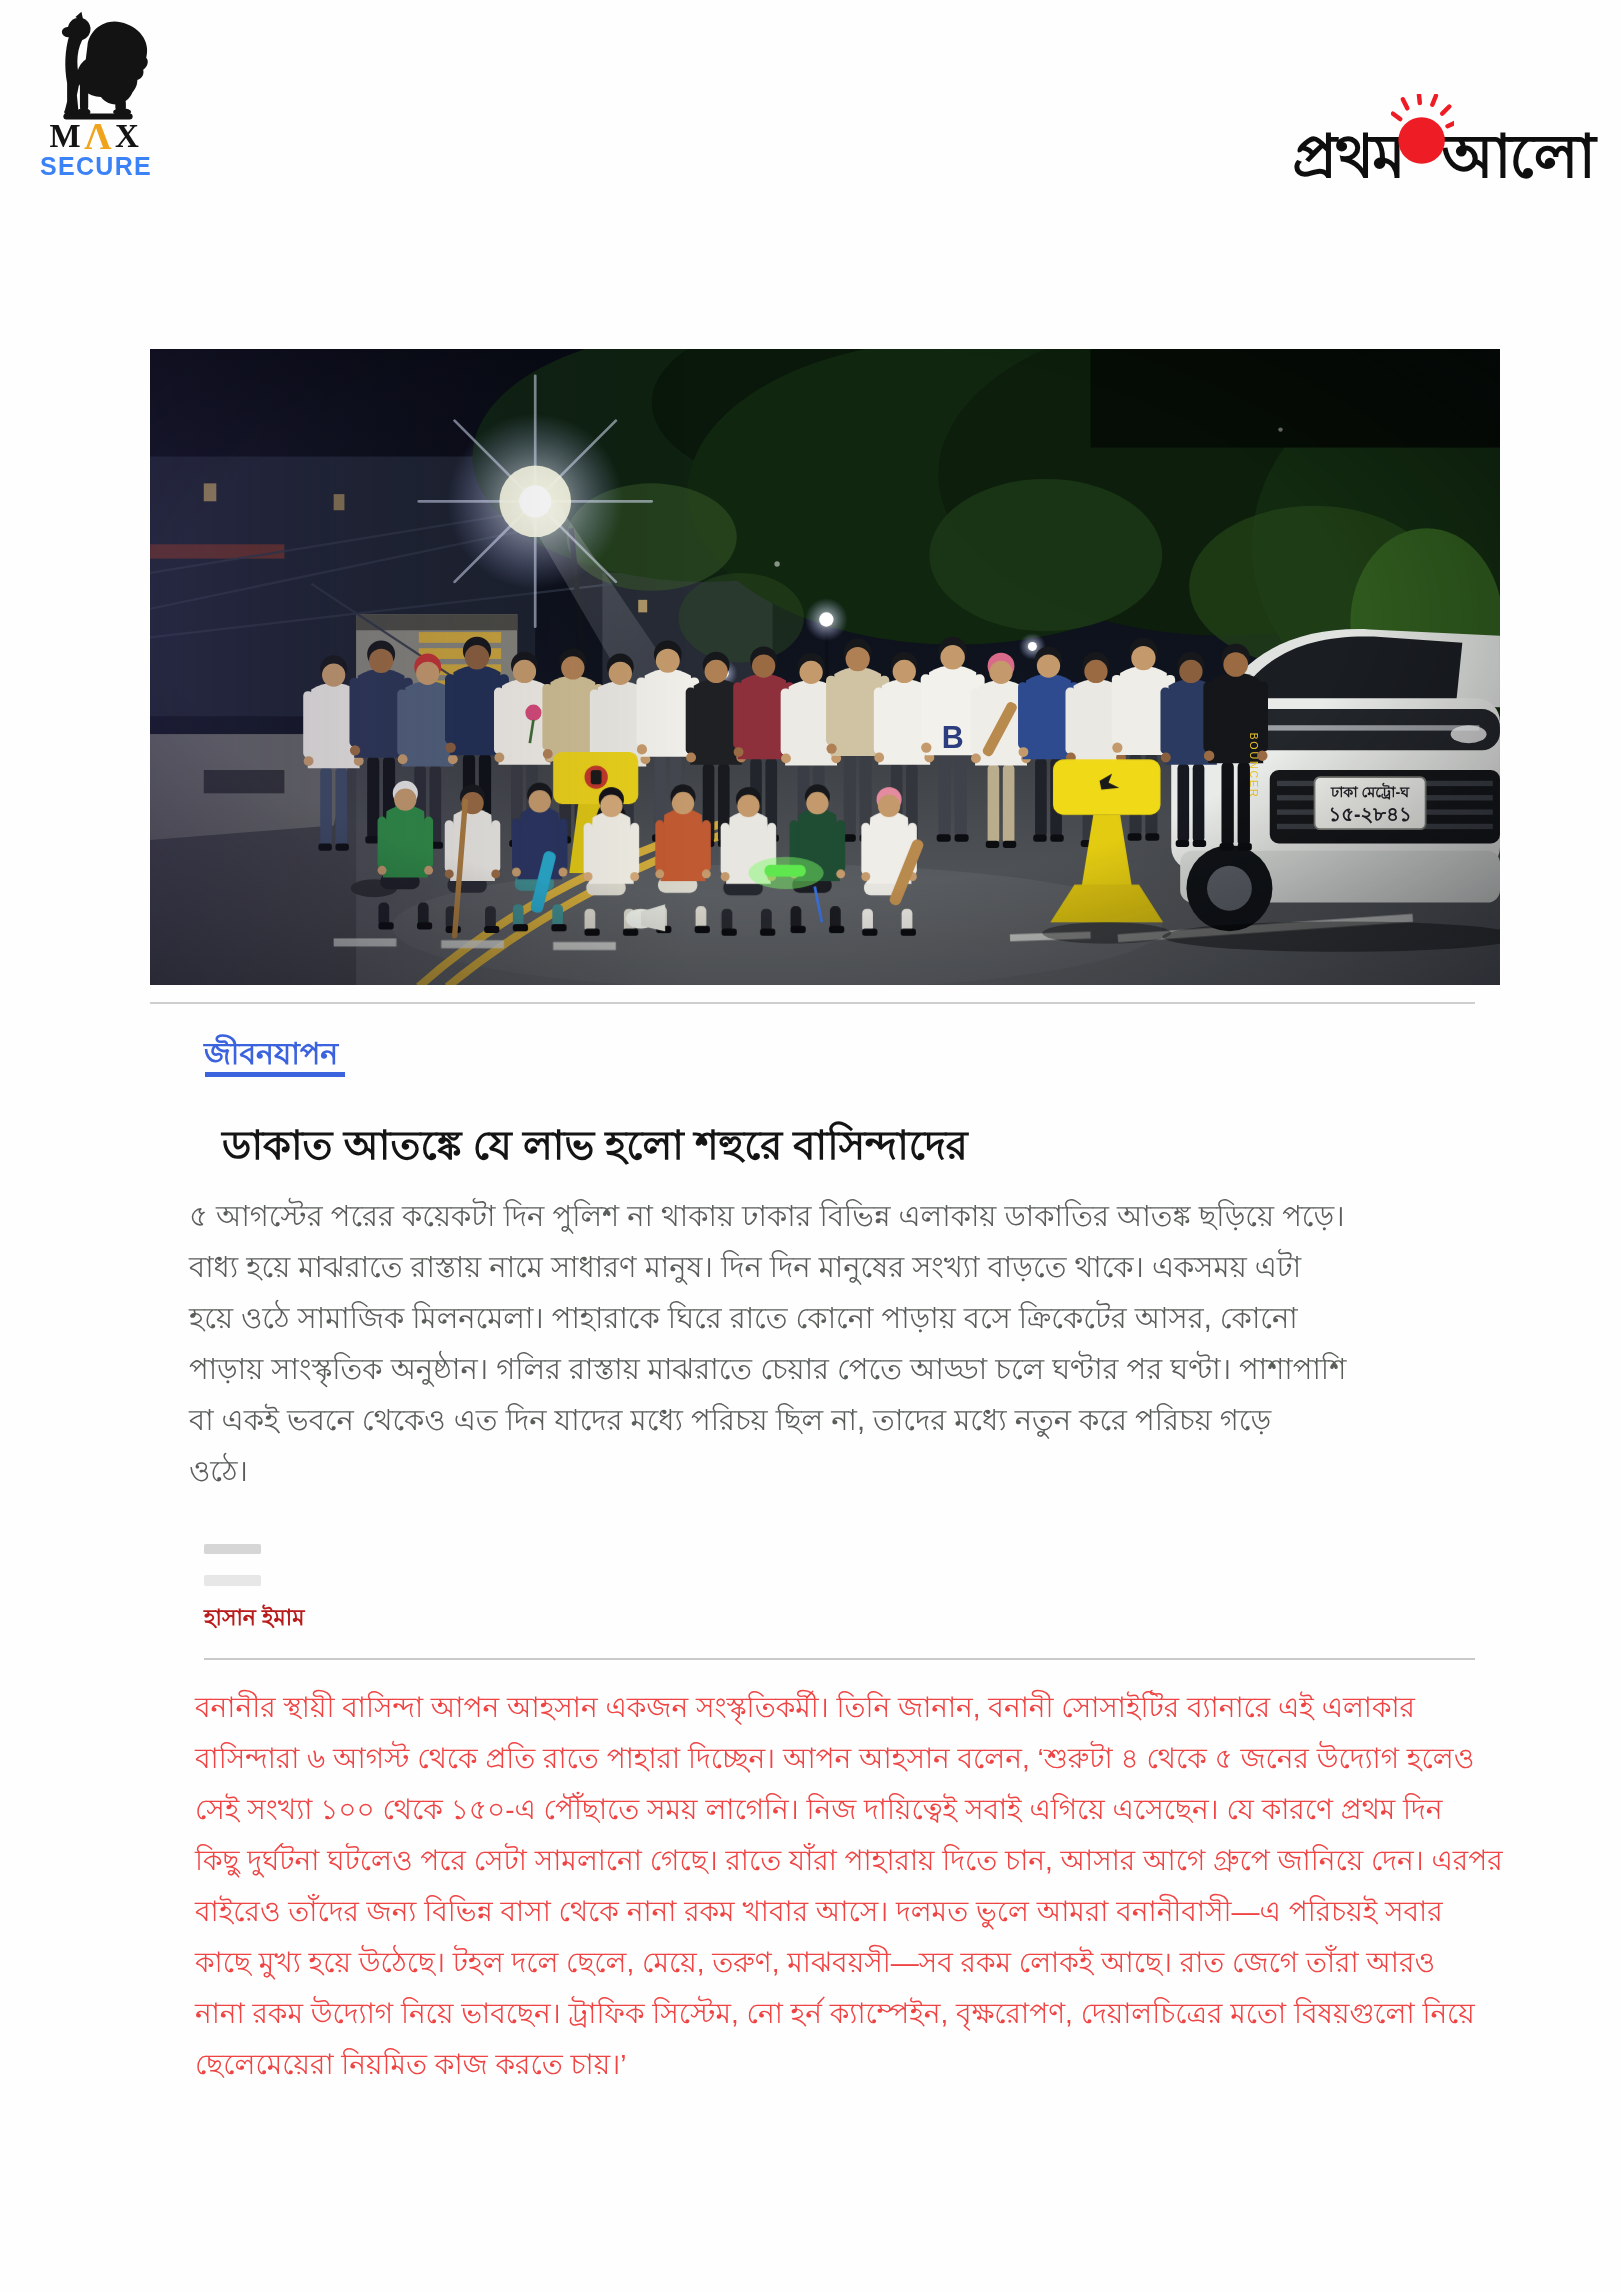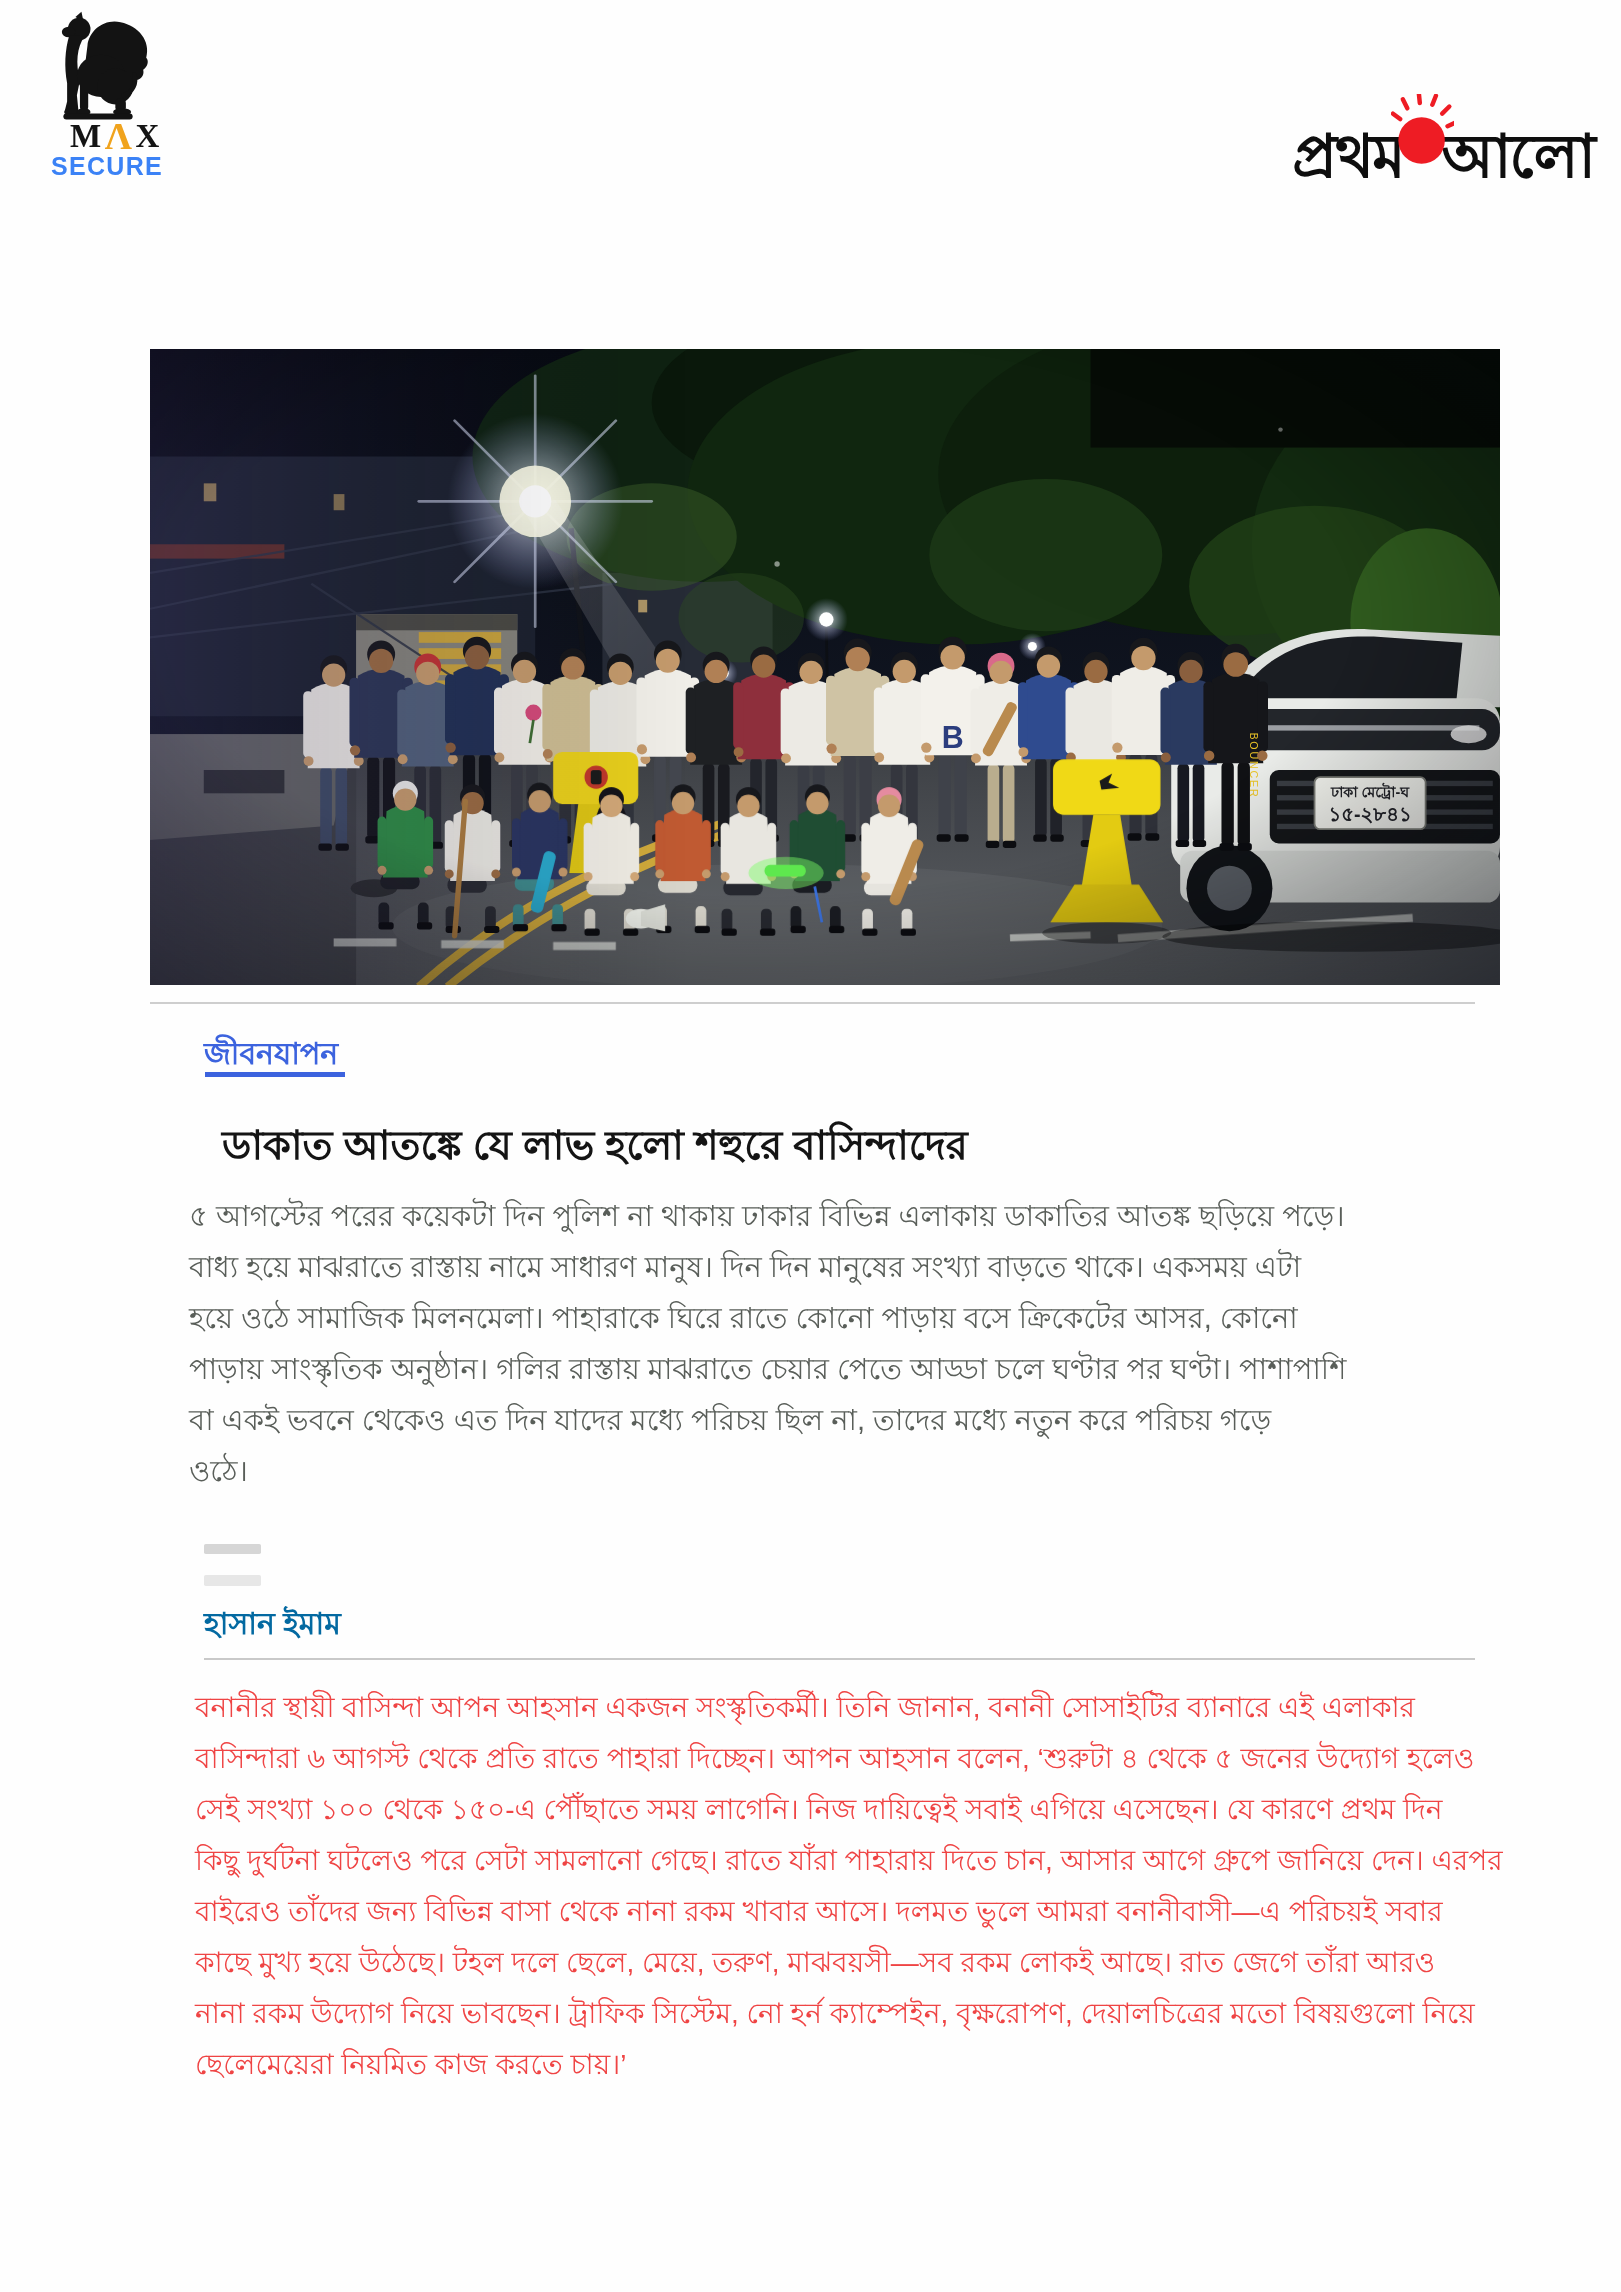--- a/index.html
+++ b/index.html
@@ -1,19 +1,19 @@
 <!DOCTYPE html>
 <html lang="bn" style="font-size:14.3px"><head>
 <meta charset="utf-8">
 <style>
   html,body{margin:0;padding:0;background:#fff;}
   .page{position:relative;width:1621px;height:2293px;background:#fefefe;overflow:hidden;
         font-family:"Liberation Sans",sans-serif;}
   
-  .max-logo{position:absolute;left:29px;top:10.7px;width:134px;text-align:right;}
+  .max-logo{position:absolute;left:29px;top:10.7px;width:134px;text-align:center;}
   .max-logo svg{display:block;margin:0 auto;}
   .max-word{font-family:"Liberation Serif",serif;font-weight:700;font-size:33px;
             letter-spacing:3.6px;color:#141414;line-height:1;margin-top:-3.6px;}
   .max-word span:nth-child(2){color:#F0A31D;font-size:38px;line-height:0;vertical-align:-1.8px;}
   .max-sub{font-family:Liberation Sans, sans-serif;font-weight:700;font-size:25px;
            letter-spacing:1.3px;color:#3b82f6;line-height:1.1;}
   
   .palo-logo{position:absolute;right:27px;top:88px;height:99px;display:flex;align-items:flex-end;}
   .palo-word{font-weight:800;font-size:60px;line-height:1;color:#0e0e0e;
              font-family:Liberation Serif, serif;letter-spacing:-1.8px;}
@@ -29,21 +29,21 @@
   .category{position:absolute;left:204px;top:1030px;font-size:30px;font-weight:700;
             color:#3C63DE;text-decoration:none;}
   .cat-bar{position:absolute;left:205px;top:1072px;width:140px;height:4.5px;background:#3C63DE;}
   .headline{position:absolute;left:204px;top:1102px;width:1272px;margin:18px;
             font-size:40px;font-weight:700;color:#141414;line-height:1.25;}
   .lede{position:absolute;left:189px;top:1191px;width:1254px;
         font-size:29px;line-height:51px;color:#595e59;}
   .skel{position:absolute;border-radius:1.8px;}
   .skel1{left:204px;top:1544px;width:57px;height:9.9px;background:#d6d6d6;}
   .skel2{left:204px;top:1575px;width:57px;height:10.7px;background:#e7e7e7;}
-  .author{position:absolute;left:204px;top:1600px;font-size:30px;font-weight:700;color:#0369a1;}
+  .author{position:absolute;left:204px;top:1600px;font-size:22px;font-weight:700;color:#b91c1c;}
   .divider{position:absolute;left:204px;top:1658px;width:1271px;height:1.8px;background:#c9c9c9;}
   .body-par{position:absolute;left:195px;top:1682px;width:1334px;
             font-size:28px;line-height:51px;color:#ef4444;}
   .tline{white-space:nowrap;}
 </style>
 </head>
 <body>
 
 <div class="page">
 

